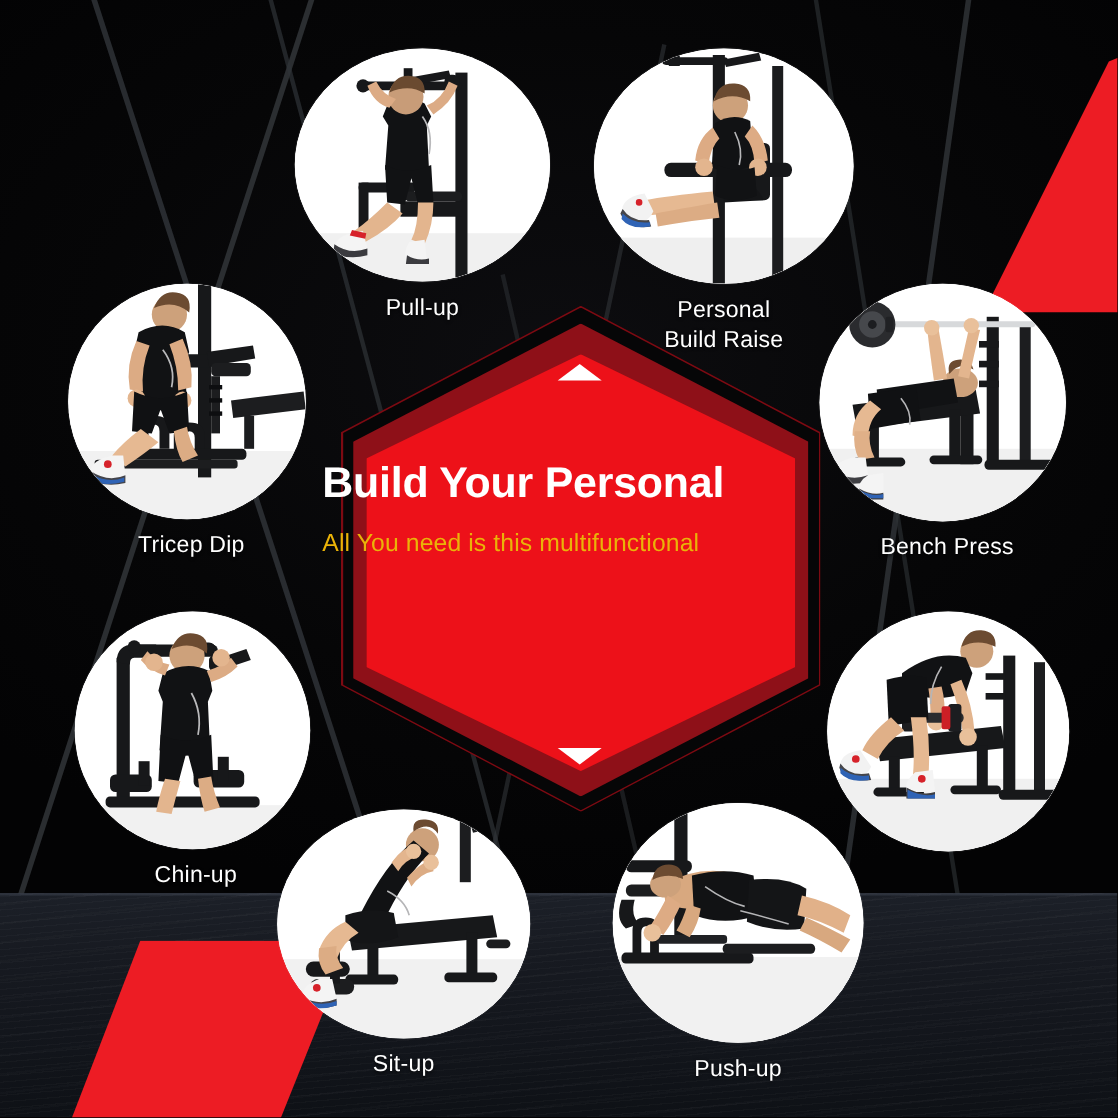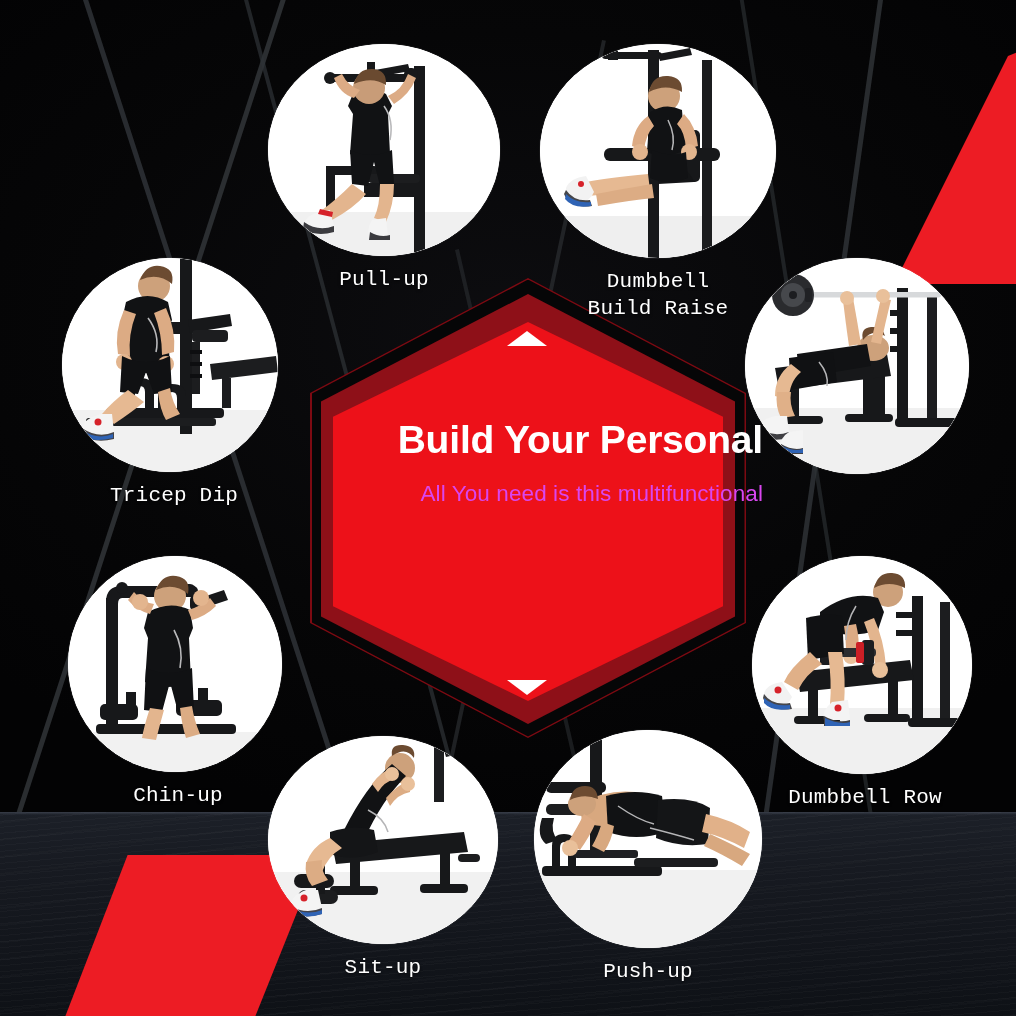--- a/index.html
+++ b/index.html
@@ -28,21 +28,21 @@
   .red-corner{position:absolute;background:#ED1C24;}
 
   
   .node{position:absolute;}
   .circle{position:relative;border-radius:50%;overflow:hidden;
     background:#fbfbfb;box-shadow:0 0 0 1px rgba(255,255,255,.06);}
   .circle .photo{position:absolute;inset:0;border-radius:50%;overflow:hidden;
     background:linear-gradient(178deg,#ffffff 0%,#fdfdfd 52%,#f2f2f2 62%,#eaeaea 100%);}
   .node .cap{margin-top:10px;text-align:center;color:#fff;
     font-size:21px;line-height:27px;letter-spacing:.2px;font-weight:400;
-    text-shadow:0 1px 3px rgba(0,0,0,.7);white-space:pre-line;font-family:Liberation Mono, monospace;}
+    text-shadow:0 1px 3px rgba(0,0,0,.7);white-space:pre-line;}
 
   
   .scene{position:absolute;inset:0;width:100%;height:100%;}
 
   
   .hex{position:absolute;}
   .hex-outline{left:310px;top:278px;width:436px;height:460px;
     -webkit-clip-path:polygon(50% 0%,100% 25%,100% 75%,50% 100%,0% 75%,0% 25%);
     clip-path:polygon(50% 0%,100% 25%,100% 75%,50% 100%,0% 75%,0% 25%);
     background:#7d0a12;}
@@ -58,24 +58,24 @@
     -webkit-clip-path:polygon(50% 0%,100% 25%,100% 75%,50% 100%,0% 75%,0% 25%);
     clip-path:polygon(50% 0%,100% 25%,100% 75%,50% 100%,0% 75%,0% 25%);
     background:#ED1119;}
 
   .arrow{position:absolute;width:0;height:0;}
   .arrow-up{left:507px;top:331px;border-left:20px solid transparent;
     border-right:20px solid transparent;border-bottom:15px solid #ffffff;}
   .arrow-down{left:507px;top:680px;border-left:20px solid transparent;
     border-right:20px solid transparent;border-top:15px solid #ffffff;}
 
-  .hex-text{position:absolute;left:293px;top:415px;width:470px;text-align:right;z-index:6;}
+  .hex-text{position:absolute;left:293px;top:415px;width:470px;text-align:left;z-index:6;}
   .hex-text h1{margin:0;color:#fff;font-weight:700;font-size:39px;line-height:49px;
     letter-spacing:-.2px;}
-  .hex-text p{margin:14px 0 0 0;color:#d946ef;font-weight:400;font-size:22.5px;
+  .hex-text p{margin:14px 0 0 0;color:#eab308;font-weight:400;font-size:22.5px;
     line-height:32px;letter-spacing:.1px;}
 </style>
 </head>
 <body>
 
 <div id="stage">
 
   <div class="bg-wall"></div>
 
   <div class="strut" style="left:70px;top:-40px;width:5px;height:900px;transform:rotate(-18deg);opacity:.85;"></div>
@@ -194,21 +194,21 @@
           <path d="M112 140 q-36 6 -56 10 l2 12 q34 -6 56 -8 Z" fill="#dcac84"></path>
 
           <path d="M46 132 q-16 2 -20 12 q-2 12 10 14 q14 1 18 -10 Z" fill="#f2f2f2"></path>
           <path d="M26 146 q8 12 24 10 l2 6 q-22 3 -28 -12 Z" fill="#46464a"></path>
           <path d="M26 150 q10 10 25 8 l0 4 q-18 3 -26 -7 Z" fill="#2f63b5"></path>
           <circle cx="41" cy="140" r="3" fill="#d6222a"></circle>
           <path d="M128 76 q8 16 4 30" stroke="#b7b7b9" stroke-width="1.5" fill="none"></path>
         </svg>
       </div>
     </div>
-    <div class="cap"><span>Dumbbell</span><br><span>Build Raise</span></div>
+    <div class="cap"><span>Personal</span><br><span>Build Raise</span></div>
   </div>
 
   <div class="node" style="left:745px;top:258px;width:232px;">
     <div class="circle" style="width:224px;height:216px;">
       <div class="photo">
         <svg class="scene" viewBox="0 0 224 216">
           <rect x="0" y="0" width="224" height="216" fill="#ffffff"></rect>
           <rect x="0" y="150" width="224" height="66" fill="#f0f0f0"></rect>
 
           <rect x="152" y="30" width="11" height="136" fill="#17181a"></rect>
@@ -248,20 +248,21 @@
 
           <path d="M30 158 q-16 4 -18 14 q14 8 32 2 l-2 -16 Z" fill="#f4f4f4"></path>
           <path d="M12 170 q16 10 32 4 l0 6 q-20 5 -32 -4 Z" fill="#3f3f43"></path>
           <path d="M44 174 q-10 6 -8 16 l22 0 0 -18 Z" fill="#f4f4f4"></path>
           <path d="M36 186 q12 7 22 4 l0 6 -22 0 Z" fill="#3f3f43"></path>
           <path d="M37 188 q12 6 21 3 l0 4 -21 0 Z" fill="#2f63b5"></path>
           <path d="M74 104 q10 12 8 24" stroke="#b5b5b7" stroke-width="1.5" fill="none"></path>
         </svg>
       </div>
     </div>
+    <div class="cap">Bench Press</div>
   </div>
 
   <div class="node" style="left:752px;top:556px;width:226px;">
     <div class="circle" style="width:220px;height:218px;">
       <div class="photo">
         <svg class="scene" viewBox="0 0 220 218">
           <rect x="0" y="0" width="220" height="218" fill="#ffffff"></rect>
           <rect x="0" y="152" width="220" height="66" fill="#f0f0f0"></rect>
 
           <rect x="160" y="40" width="11" height="128" fill="#17181a"></rect>
@@ -303,24 +304,23 @@
           <path d="M12 142 q10 9 26 7 l0 4 q-18 3 -26 -6 Z" fill="#2f63b5"></path>
           <circle cx="26" cy="134" r="3.5" fill="#d6222a"></circle>
           <path d="M80 146 q-10 8 -8 18 l26 0 -2 -20 Z" fill="#f4f4f4"></path>
           <path d="M72 160 q14 8 26 4 l0 6 -26 0 Z" fill="#3f3f43"></path>
           <path d="M73 162 q14 7 25 4 l0 4 -25 0 Z" fill="#2f63b5"></path>
           <circle cx="86" cy="152" r="3.5" fill="#d6222a"></circle>
           <path d="M104 50 q-10 16 -10 34" stroke="#b5b5b7" stroke-width="1.5" fill="none"></path>
         </svg>
       </div>
     </div>
-    <div class="cap">Dumbbell Row</div>
-  </div>
-
-  <div class="node" style="left:534px;top:730px;width:228px;">
+  </div>
+
+  <div class="node" style="left:557px;top:730px;width:228px;">
     <div class="circle" style="width:228px;height:218px;">
       <div class="photo">
         <svg class="scene" viewBox="0 0 228 218">
           <rect x="0" y="0" width="228" height="218" fill="#ffffff"></rect>
           <rect x="0" y="140" width="228" height="78" fill="#f1f1f1"></rect>
 
           <rect x="56" y="8" width="12" height="112" fill="#17181a"></rect>
           <rect x="12" y="52" width="60" height="11" rx="5" fill="#17181a"></rect>
           <rect x="12" y="74" width="38" height="11" rx="5" fill="#1c1d1f"></rect>
           <path d="M8 88 q-6 18 4 26 l12 -4 q-8 -8 -4 -22 Z" fill="#17181a"></path>
@@ -347,21 +347,21 @@
           <path d="M68 92 q-4 14 -10 24 l12 6 q8 -12 10 -26 Z" fill="#d8a87f"></path>
 
           <path d="M84 76 q20 14 36 18" stroke="#b5b5b7" stroke-width="1.5" fill="none"></path>
           <path d="M116 98 q24 6 44 12" stroke="#b5b5b7" stroke-width="1.4" fill="none"></path>
         </svg>
       </div>
     </div>
     <div class="cap">Push-up</div>
   </div>
 
-  <div class="node" style="left:268px;top:736px;width:230px;">
+  <div class="node" style="left:252px;top:736px;width:230px;">
     <div class="circle" style="width:230px;height:208px;">
       <div class="photo">
         <svg class="scene" viewBox="0 0 230 208">
           <rect x="0" y="0" width="230" height="208" fill="#ffffff"></rect>
           <rect x="0" y="136" width="230" height="72" fill="#f1f1f1"></rect>
 
           <rect x="166" y="6" width="10" height="60" fill="#1c1d1f"></rect>
           <path d="M176 14 L206 8 L208 14 L178 21 Z" fill="#1c1d1f"></path>
 
           <path d="M64 108 L196 96 L200 116 L68 128 Z" fill="#17181a"></path>

